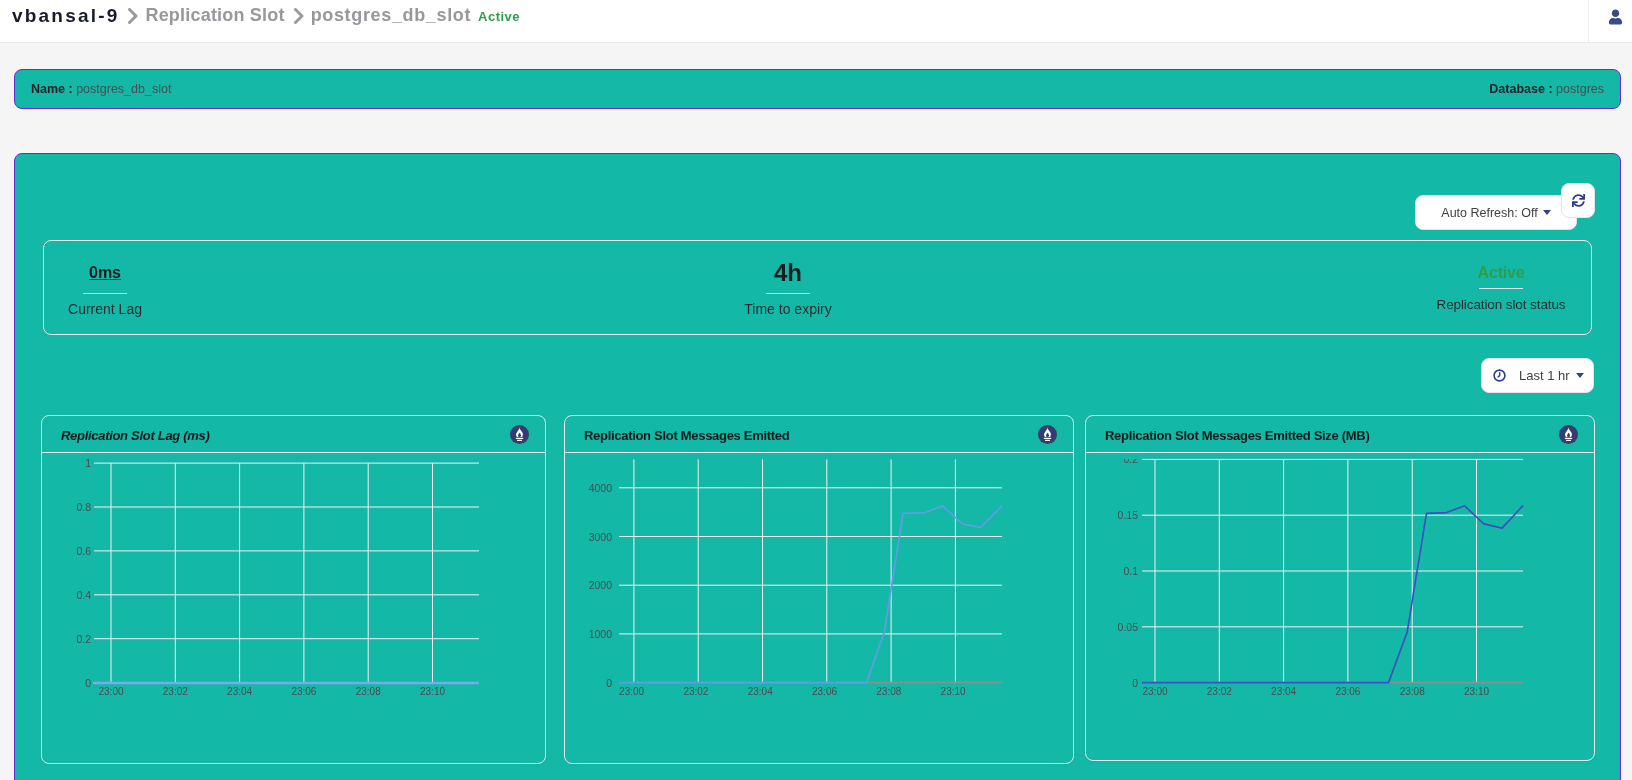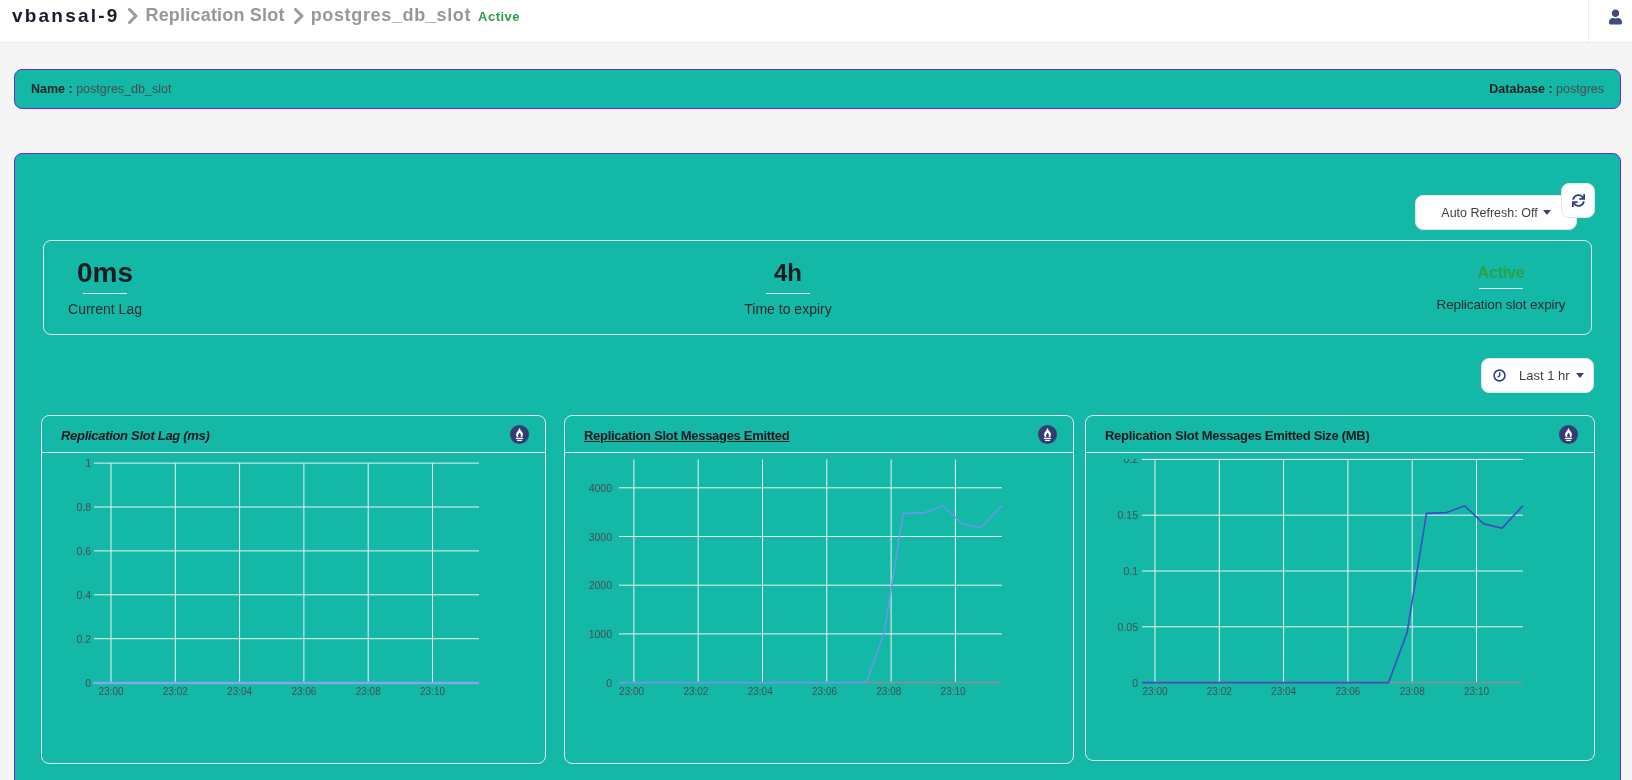--- a/index.html
+++ b/index.html
@@ -53,33 +53,33 @@
 </div>
 
 <div class="abs btn" style="left:1561px;top:183px;width:34px;height:35px;display:flex;align-items:center;justify-content:center;">
   <svg width="13" height="13" viewBox="0 0 512 512">
       <path fill="#2f3f8d" d="M440.65 12.57l4 82.77A247.16 247.16 0 0 0 255.83 8C134.73 8 33.91 94.92 12.29 209.82A12 12 0 0 0 24.09 224h49.05a12 12 0 0 0 11.67-9.26 175.91 175.91 0 0 1 317-56.94l-101.46-4.86a12 12 0 0 0-12.57 12v47.41a12 12 0 0 0 12 12H500a12 12 0 0 0 12-12V12a12 12 0 0 0-12-12h-47.37a12 12 0 0 0-11.98 12.57zM255.83 432a175.61 175.61 0 0 1-146-77.8l101.8 4.87a12 12 0 0 0 12.57-12v-47.4a12 12 0 0 0-12-12H12a12 12 0 0 0-12 12V500a12 12 0 0 0 12 12h47.35a12 12 0 0 0 12-12.6l-4.15-82.57A247.17 247.17 0 0 0 255.83 504c121.11 0 221.93-86.92 243.55-201.82a12 12 0 0 0-11.8-14.18h-49.05a12 12 0 0 0-11.67 9.26A175.86 175.86 0 0 1 255.83 432z"></path>
     </svg>
 </div>
 
 <div class="abs card" style="left:43px;top:240px;width:1549px;height:95px;border-color:#e9e9ed;"></div>
 <div class="abs" style="left:105px;top:259px;width:0;">
-  <div style="position:absolute;left:-100px;width:200px;text-align:center;font-size:28px;font-weight:700;color:#1c1c20;line-height:28px;">0ms</div>
+  <div style="position:absolute;left:-100px;width:200px;text-align:center;font-size:16px;font-weight:700;color:#1c1c20;line-height:28px;text-decoration:underline;">0ms</div>
   <div style="position:absolute;left:-22px;top:34px;width:44px;height:1px;background:#e4e4e8;"></div>
   <div style="position:absolute;left:-100px;top:42px;width:200px;text-align:center;font-size:14px;color:#2b2b2f;line-height:17px;">Current Lag</div>
 </div>
 <div class="abs" style="left:788px;top:259px;width:0;">
   <div style="position:absolute;left:-100px;width:200px;text-align:center;font-size:24px;font-weight:700;color:#1c1c20;line-height:28px;">4h</div>
   <div style="position:absolute;left:-22px;top:34px;width:44px;height:1px;background:#e4e4e8;"></div>
   <div style="position:absolute;left:-100px;top:42px;width:200px;text-align:center;font-size:14px;color:#2b2b2f;line-height:17px;">Time to expiry</div>
 </div>
 <div class="abs" style="left:1501px;top:263px;width:0;">
   <div style="position:absolute;left:-100px;width:200px;text-align:center;font-size:16px;font-weight:700;color:#2f9e49;line-height:20px;letter-spacing:-0.2px;">Active</div>
   <div style="position:absolute;left:-22px;top:25px;width:44px;height:1px;background:#e4e4e8;"></div>
-  <div style="position:absolute;left:-100px;top:33px;width:200px;text-align:center;font-size:13.5px;color:#2b2b2f;line-height:17px;letter-spacing:-0.1px;">Replication slot expiry</div>
+  <div style="position:absolute;left:-100px;top:33px;width:200px;text-align:center;font-size:13.5px;color:#2b2b2f;line-height:17px;letter-spacing:-0.1px;">Replication slot status</div>
 </div>
 
 <div class="abs btn" style="left:1481px;top:358px;width:113px;height:35px;display:flex;align-items:center;">
   <svg width="13" height="13" viewBox="0 0 24 24" style="margin-left:11px;">
       <circle cx="12" cy="12" r="10" fill="none" stroke="#2f3f8d" stroke-width="3"></circle>
       <path d="M12.4 7v5.3l-3 2.2" fill="none" stroke="#2f3f8d" stroke-width="2.6" stroke-linecap="round"></path>
     </svg>
   <span style="font-size:13px;color:#3e3e44;margin-left:13px;">Last 1 hr</span>
   <svg width="8" height="5" viewBox="0 0 8 5" style="margin-left:6px;">
       <path d="M0 0h8L4 5z" fill="#35418a"></path>
@@ -125,21 +125,21 @@
     <text x="261.9" y="242" text-anchor="middle" font-size="10" fill="#4b4b4f">23:06</text>
     <text x="326.2" y="242" text-anchor="middle" font-size="10" fill="#4b4b4f">23:08</text>
     <text x="390.5" y="242" text-anchor="middle" font-size="10" fill="#4b4b4f">23:10</text>
 
     <line x1="51" y1="230" x2="437" y2="230" stroke="#7fa8ea" stroke-width="2.6"></line>
   </svg>
 </div>
 
 <div class="abs card" style="left:564px;top:415px;width:510px;height:349px;border-color:#e9e9ed;box-shadow:0 1px 3px rgba(0,0,0,.04);">
   <div style="height:37px;border-bottom:1px solid #efeff2;position:relative;">
-    <span style="position:absolute;left:19px;top:12px;font-size:13px;font-weight:700;color:#17171c;letter-spacing:-0.3px;text-decoration:underline;">Replication Slot Messages Emitted</span>
+    <span style="position:absolute;left:19px;top:12px;font-size:13px;font-weight:700;color:#17171c;letter-spacing:-0.3px;">Replication Slot Messages Emitted</span>
     <svg style="position:absolute;right:16px;top:9px;" width="19" height="19" viewBox="0 0 24 24">
         <circle cx="12" cy="12" r="12" fill="#343c73"></circle>
         <path d="M12 3.3c.3 1.9 1.1 2.9 2 4 .9 1.1 1.9 2.2 2.2 3.9.3 1.5-.2 2.9-1 3.8h-2c.5-.6.8-1.5.6-2.5-.2-1.2-1-1.9-1.4-3.1-.3.9-1.7 1.7-2.1 3.2-.3 1 0 1.8.5 2.4h-2c-.9-.9-1.4-2.3-1-3.9.4-1.6 1.5-2.6 2.3-3.8.8-1.2 1.7-2 1.9-4z" fill="#fff"></path>
         <rect x="7.2" y="16" width="9.6" height="1.7" rx=".85" fill="#fff"></rect>
         <rect x="8.8" y="18.7" width="6.4" height="1.5" rx=".75" fill="#fff"></rect>
       </svg>
   </div>
   <svg width="510" height="311" viewBox="0 0 510 311" style="display:block;">
     <line x1="54" y1="34.8" x2="437" y2="34.8" stroke="#f0f0f3" stroke-width="1"></line>
     <line x1="54" y1="83.5" x2="437" y2="83.5" stroke="#f0f0f3" stroke-width="1"></line>

